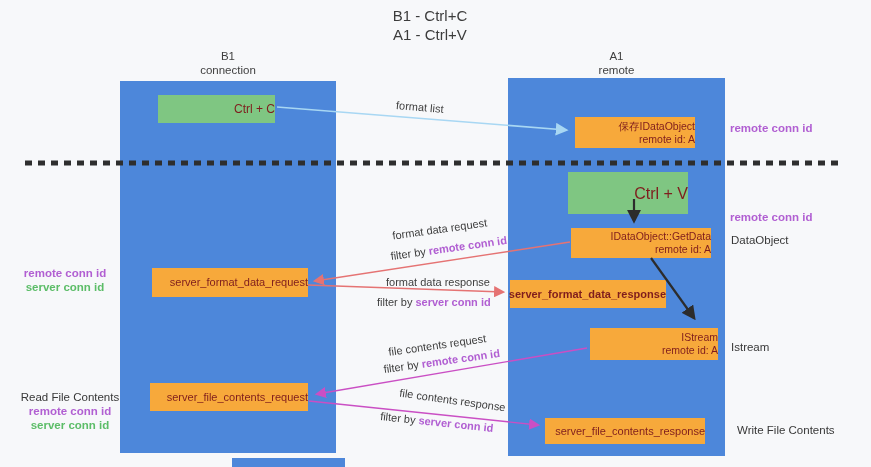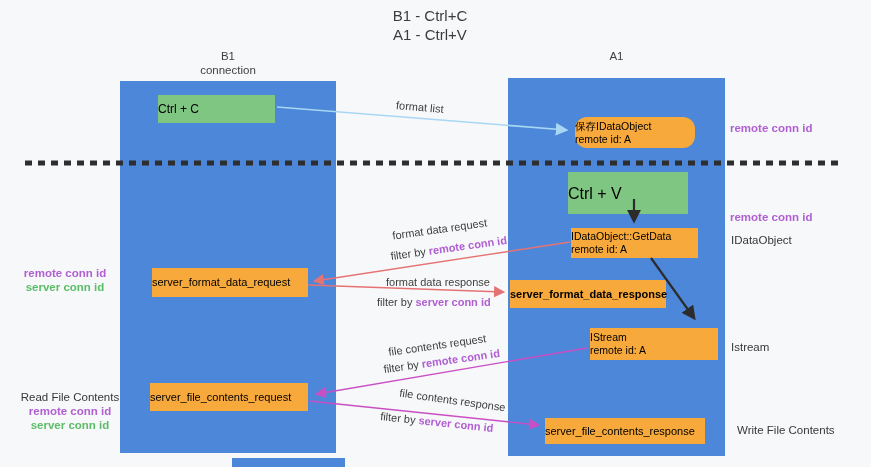--- a/index.html
+++ b/index.html
@@ -14,30 +14,30 @@
   }
   .lane-header { position:absolute; text-align:center; font-size:11.5px; line-height:14px; color:#3f3f3f; z-index:2; }
   #lane-header-left  { left:120px; top:49px; width:216px; }
   #lane-header-right { left:508px; top:49px; width:217px; }
   .lane { position:absolute; background:#4d87da; z-index:1; }
   #lane-left  { left:120px; top:81px; width:216px; height:372px; }
   #lane-right { left:508px; top:78px; width:217px; height:378px; }
   #bottom-bar { position:absolute; left:232px; top:458px; width:113px; height:9px; background:#4d87da; z-index:1; }
 
   .box {
-    position:absolute; z-index:3; color:#000000; text-align:center;
-    display:flex; flex-direction:column; align-items:flex-start; justify-content:center;
+    position:absolute; z-index:3; color:#7f1d1d; text-align:center;
+    display:flex; flex-direction:column; align-items:flex-end; justify-content:center;
     line-height:13px;
   }
   .orange { background:#f7a93b; }
   .green  { background:#7fc682; }
   #box-ctrl-c      { left:158px; top:95px;  width:117px; height:28px; font-size:12px; }
-  #box-save        { left:575px; top:117px; width:120px; height:31px; font-size:10.5px;border-radius:12px; }
+  #box-save        { left:575px; top:117px; width:120px; height:31px; font-size:10.5px; }
   #box-ctrl-v      { left:568px; top:172px; width:120px; height:42px; font-size:16px; }
-  #box-getdata     { left:571px; top:228px; width:127px; height:30px; font-size:10.5px; }
+  #box-getdata     { left:571px; top:228px; width:140px; height:30px; font-size:10.5px; }
   #box-format-req  { left:152px; top:268px; width:156px; height:29px; font-size:11px; }
   #box-format-resp { left:510px; top:280px; width:156px; height:28px; font-size:11px;font-weight:bold; }
   #box-istream     { left:590px; top:328px; width:128px; height:32px; font-size:10.5px; }
   #box-file-req    { left:150px; top:383px; width:158px; height:28px; font-size:11px; }
   #box-file-resp   { left:545px; top:418px; width:160px; height:26px; font-size:11px; }
 
   #arrows { position:absolute; left:0; top:0; z-index:4; pointer-events:none; }
 
   .m-label { position:absolute; z-index:5; font-size:11.5px; white-space:nowrap; }
   .purple-bold { color:#b15fd2; font-weight:bold; }
@@ -76,20 +76,21 @@
     <div>B1 - Ctrl+C</div>
     <div>A1 - Ctrl+V</div>
   </div>
 
   <div id="lane-header-left" class="lane-header">
     <div>B1</div>
     <div>connection</div>
   </div>
   <div id="lane-header-right" class="lane-header">
     <div>A1</div>
+    <div>remote</div>
   </div>
 
   <div id="lane-left" class="lane"></div>
   <div id="lane-right" class="lane"></div>
   <div id="bottom-bar"></div>
 
   <div id="box-ctrl-c" class="box green">
     <div>Ctrl + C</div>
   </div>
   <div id="box-save" class="box orange">
@@ -162,21 +163,21 @@
     <span>filter by</span><span class="purple-bold filter-key">remote conn id</span>
   </div>
 
   <div id="al-fcresp" class="a-label">file contents response</div>
   <div id="al-fcresp-filt" class="a-label">
     <span>filter by</span><span class="purple-bold filter-key">server conn id</span>
   </div>
 
   <div id="r-label-1" class="m-label purple-bold">remote conn id</div>
   <div id="r-label-2" class="m-label purple-bold">remote conn id</div>
-  <div id="r-label-3" class="m-label dark">IDataObject</div>
+  <div id="r-label-3" class="m-label dark">DataObject</div>
   <div id="r-label-4" class="m-label dark">Istream</div>
   <div id="r-label-5" class="m-label dark">Write File Contents</div>
 
   <div id="l-group-1" class="left-group">
     <div class="purple-bold">remote conn id</div>
     <div class="green-bold">server conn id</div>
   </div>
   <div id="l-group-2" class="left-group">
     <div class="dark">Read File Contents</div>
     <div class="purple-bold">remote conn id</div>

